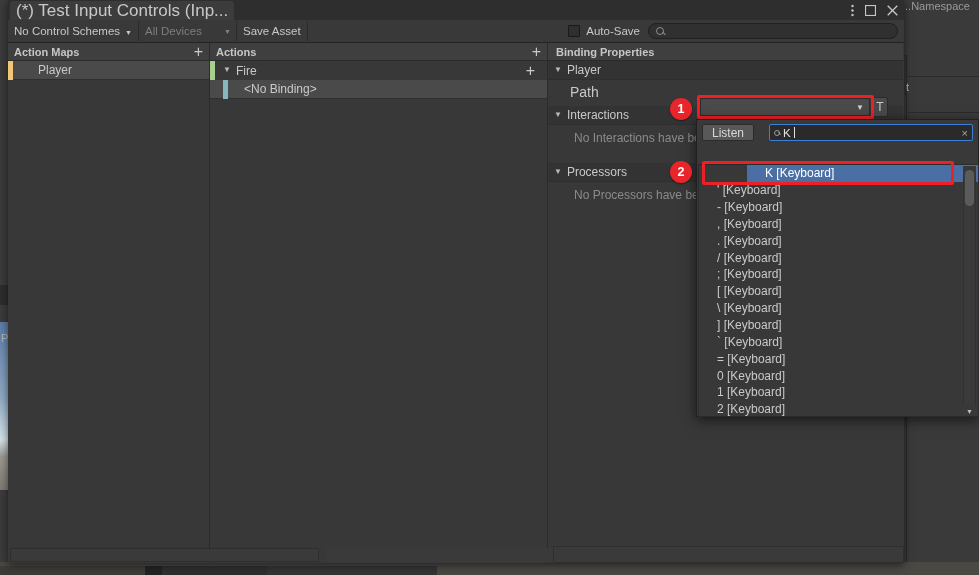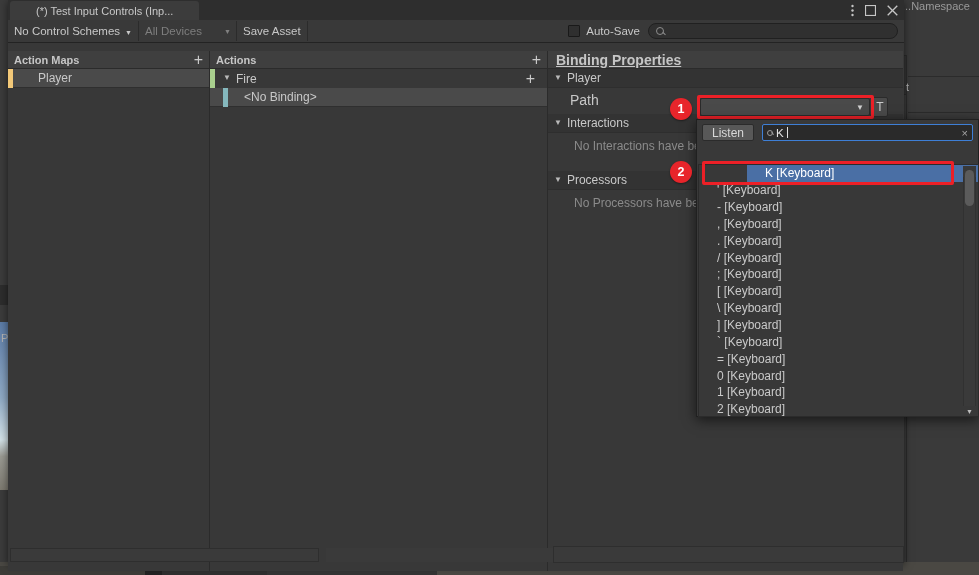--- a/index.html
+++ b/index.html
@@ -37,22 +37,22 @@
   .bg-bot-seg3 { position:absolute; left:162px; top:566px; width:105px; height:9px; background:#2f2f2f; }
   .bg-bot-seg4 { position:absolute; left:267px; top:566px; width:170px; height:9px; background:#343434; }
 
   
   .win { position:absolute; left:8px; top:0px; width:896px; height:563px;
     background:#383838; box-shadow: 0 2px 8px rgba(0,0,0,.55); }
 
   
   .tabbar { position:absolute; left:0; top:0; width:896px; height:20px; background:#2e2e2e; }
   .tab { position:absolute; left:2px; top:1px; height:19px; min-width:178px;
-    background:#3c3c3c; color:#c8c8c8; font-size:11px;
-    display:flex; align-items:center; padding:0 26px;
+    background:#3c3c3c; color:#c8c8c8; font-size:17px;
+    display:flex; align-items:center; padding:0 6px;
     border-top-left-radius:3px; border-top-right-radius:3px; white-space:nowrap; }
   .win-ctrls { position:absolute; right:6px; top:0; height:20px; display:flex;
     align-items:center; gap:11px; color:#c6c6c6; }
   .wc { font-size:12px; line-height:1; cursor:default; user-select:none; }
   .wc svg { display:block; }
 
   
   .toolbar { position:absolute; left:0; top:20px; width:896px; height:23px;
     background:#393939; border-bottom:1px solid #232323; display:flex; align-items:center; }
   .tb-btn { height:20px; display:flex; align-items:center; font-size:11.5px;
@@ -65,21 +65,21 @@
     padding:0 8px 0 4px; }
   .chk { width:12px; height:12px; background:#2f2f2f; border:1px solid #191919; border-radius:1px; }
   .tb-search { width:250px; height:16px; background:#303030; border:1px solid #202020;
     border-radius:8px; display:flex; align-items:center; padding:0 7px; margin-right:6px; }
   .tb-search .mg { width:8px; height:8px; border:1.2px solid #8d8d8d; border-radius:50%;
     position:relative; }
   .tb-search .mg::after { content:''; position:absolute; width:4px; height:1.2px;
     background:#8d8d8d; transform:rotate(45deg); right:-3px; bottom:0px; }
 
   
-  .cols { position:absolute; left:0; top:51px; width:896px; height:520px; display:flex; }
+  .cols { position:absolute; left:0; top:43px; width:896px; height:520px; display:flex; }
   .col { position:relative; height:520px; background:#383838; }
   .col-maps { width:202px; border-right:1px solid #2b2b2b; }
   .col-actions { width:338px; border-right:1px solid #2b2b2b; }
   .col-props { width:355px; }
 
   .col-hdr { height:18px; background:#3f3f3f; border-bottom:1px solid #2b2b2b;
     display:flex; align-items:center; padding:0 6px; font-size:11px;
     font-weight:bold; color:#c6c6c6; }
   .col-hdr .plus { margin-left:auto; font-size:16px; color:#c9c9c9; line-height:12px;
     font-weight:400; }
@@ -88,21 +88,21 @@
 
   .row { height:19px; display:flex; align-items:center; font-size:12px; color:#c9c9c9;
     position:relative; }
   .row.sel { background:#4a4a4a; border-bottom:1px solid #2f2f2f; }
   .cbar { width:5px; height:19px; position:absolute; left:0; top:0; }
   .row .lbl { padding-left:0; }
   .tri { font-size:8px; color:#b9b9b9; margin-right:5px; position:relative; top:-1px; }
 
   
   .bp-hdr { height:18px; background:#3f3f3f; border-bottom:1px solid #2b2b2b;
-    display:flex; align-items:center; padding:0 8px; font-size:14px; font-weight:bold; color:#c6c6c6;text-decoration:underline; }
+    display:flex; align-items:center; padding:0 8px; font-size:11px; font-weight:bold; color:#c6c6c6; }
   .foldout { height:19px; background:#333333; display:flex; align-items:center;
     padding:0 6px; font-size:12px; color:#c9c9c9; border-bottom:1px solid #2e2e2e; }
   .foldout .tri { margin-right:5px; }
   .prow { height:24px; display:flex; align-items:center; padding-left:22px;
     font-size:14px; color:#c7c7c7; }
   .empty-note { font-size:12px; color:#8b8b8b; padding:6px 0 0 26px; }
 
   .pathfield { position:absolute; left:700px; top:98px; width:170px; height:18px;
     background:#4a4a4a; border:1px solid #2b2b2b; border-radius:2px;
     display:flex; align-items:center; }
@@ -115,21 +115,21 @@
   
   .hl { position:absolute; border:3px solid #ec2027; border-radius:2px; pointer-events:none; }
   .badge { position:absolute; width:22px; height:22px; border-radius:50%;
     background:#e8252b; color:#fff; font-size:12.5px; font-weight:bold;
     display:flex; align-items:center; justify-content:center;
     box-shadow:0 1px 2px rgba(0,0,0,.4); }
 
   
   .popup { position:absolute; left:696px; top:119px; width:283px; height:298px;
     background:#393939; border:1px solid #202020; box-shadow:0 3px 12px rgba(0,0,0,.6); }
-  .popup-top { height:22px; display:flex; align-items:center; padding:3px 5px 0 5px; gap:8px; }
+  .popup-top { height:22px; display:flex; align-items:center; padding:3px 5px 0 5px; gap:15px; }
   .listen-btn { width:52px; height:17px; background:#585858; border:1px solid #2b2b2b;
     border-radius:2px; display:flex; align-items:center; justify-content:center;
     font-size:12px; color:#d8d8d8; }
   .search-wrap { flex:1; height:17px; background:#2a2a2a; border:1px solid #3e7fd6;
     border-radius:2px; display:flex; align-items:center; padding:0 4px; gap:3px; }
   .search-wrap .mg2 { width:6px; height:6px; border:1.2px solid #9a9a9a; border-radius:50%;
     position:relative; flex:0 0 auto; }
   .search-wrap .mg2::after { content:''; position:absolute; width:3px; height:1.2px;
     background:#9a9a9a; transform:rotate(45deg); right:-2px; bottom:0; }
   .search-val { font-size:11.5px; color:#e2e2e2; }

